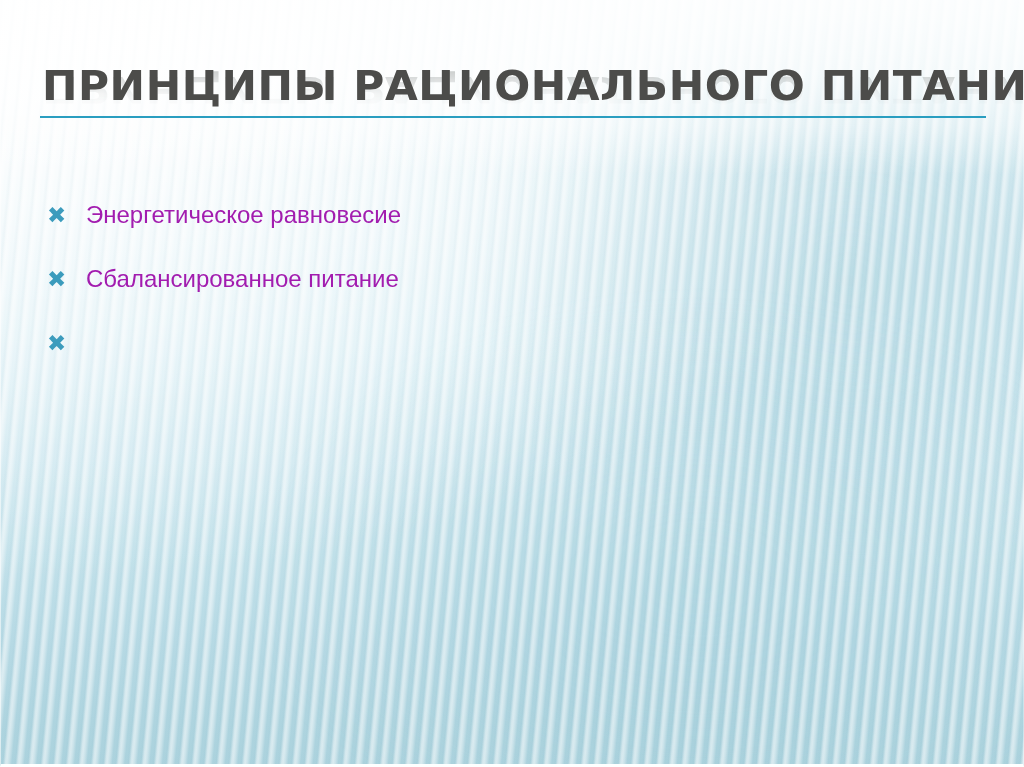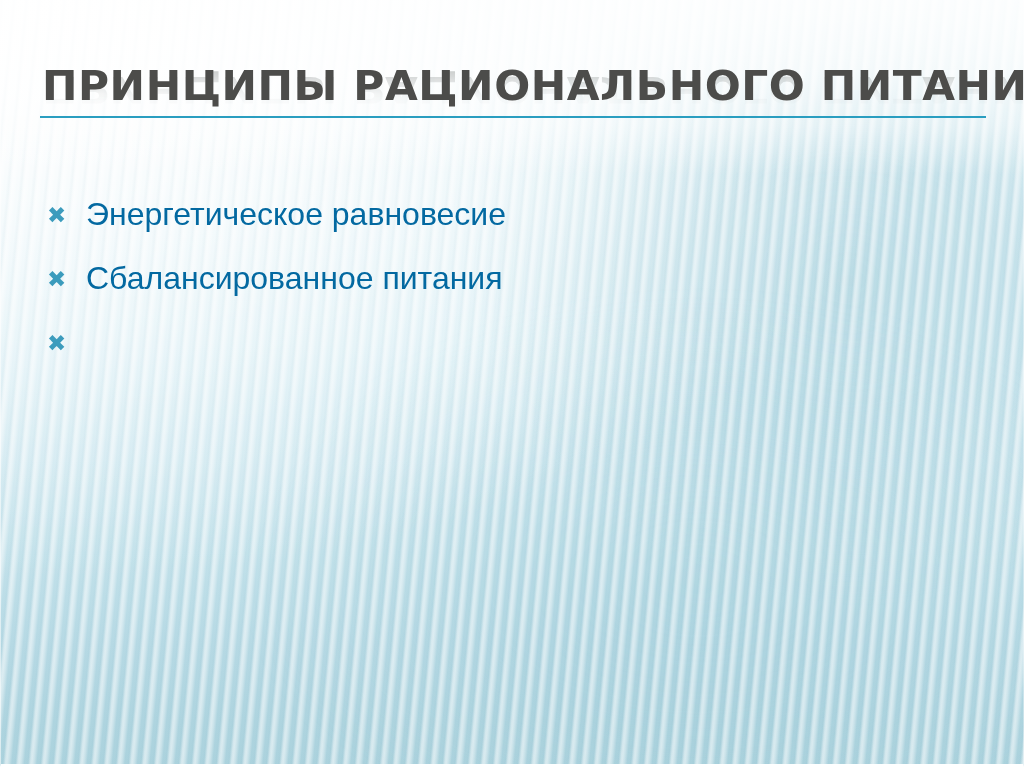--- a/index.html
+++ b/index.html
@@ -212,23 +212,23 @@
     font-weight: bold;
     line-height: 1;
     color: #3c9cbd;
     text-align: left;
     padding-left: 3px;
     box-sizing: border-box;
   }
 
   .bullet-label {
     font-family: "Liberation Sans", "DejaVu Sans", sans-serif;
-    font-size: 32px;
+    font-size: 24px;
     font-weight: normal;
-    color: #0369a1;
+    color: #a21caf;
     line-height: 1.1;
     white-space: nowrap;
   }
 </style>
 </head>
 <body>
 
 <div id="slide">
 
   <div class="bg-base"></div>
@@ -248,21 +248,21 @@
 
   <div id="bullet-list">
 
     <div class="bullet-row">
       <span class="bullet-marker">✖</span>
       <span class="bullet-label">Энергетическое равновесие</span>
     </div>
 
     <div class="bullet-row">
       <span class="bullet-marker">✖</span>
-      <span class="bullet-label">Сбалансированное питания</span>
+      <span class="bullet-label">Сбалансированное питание</span>
     </div>
 
     <div class="bullet-row">
       <span class="bullet-marker">✖</span>
     </div>
 
   </div>
 
   <div class="bg-edge"></div>
 </div>

